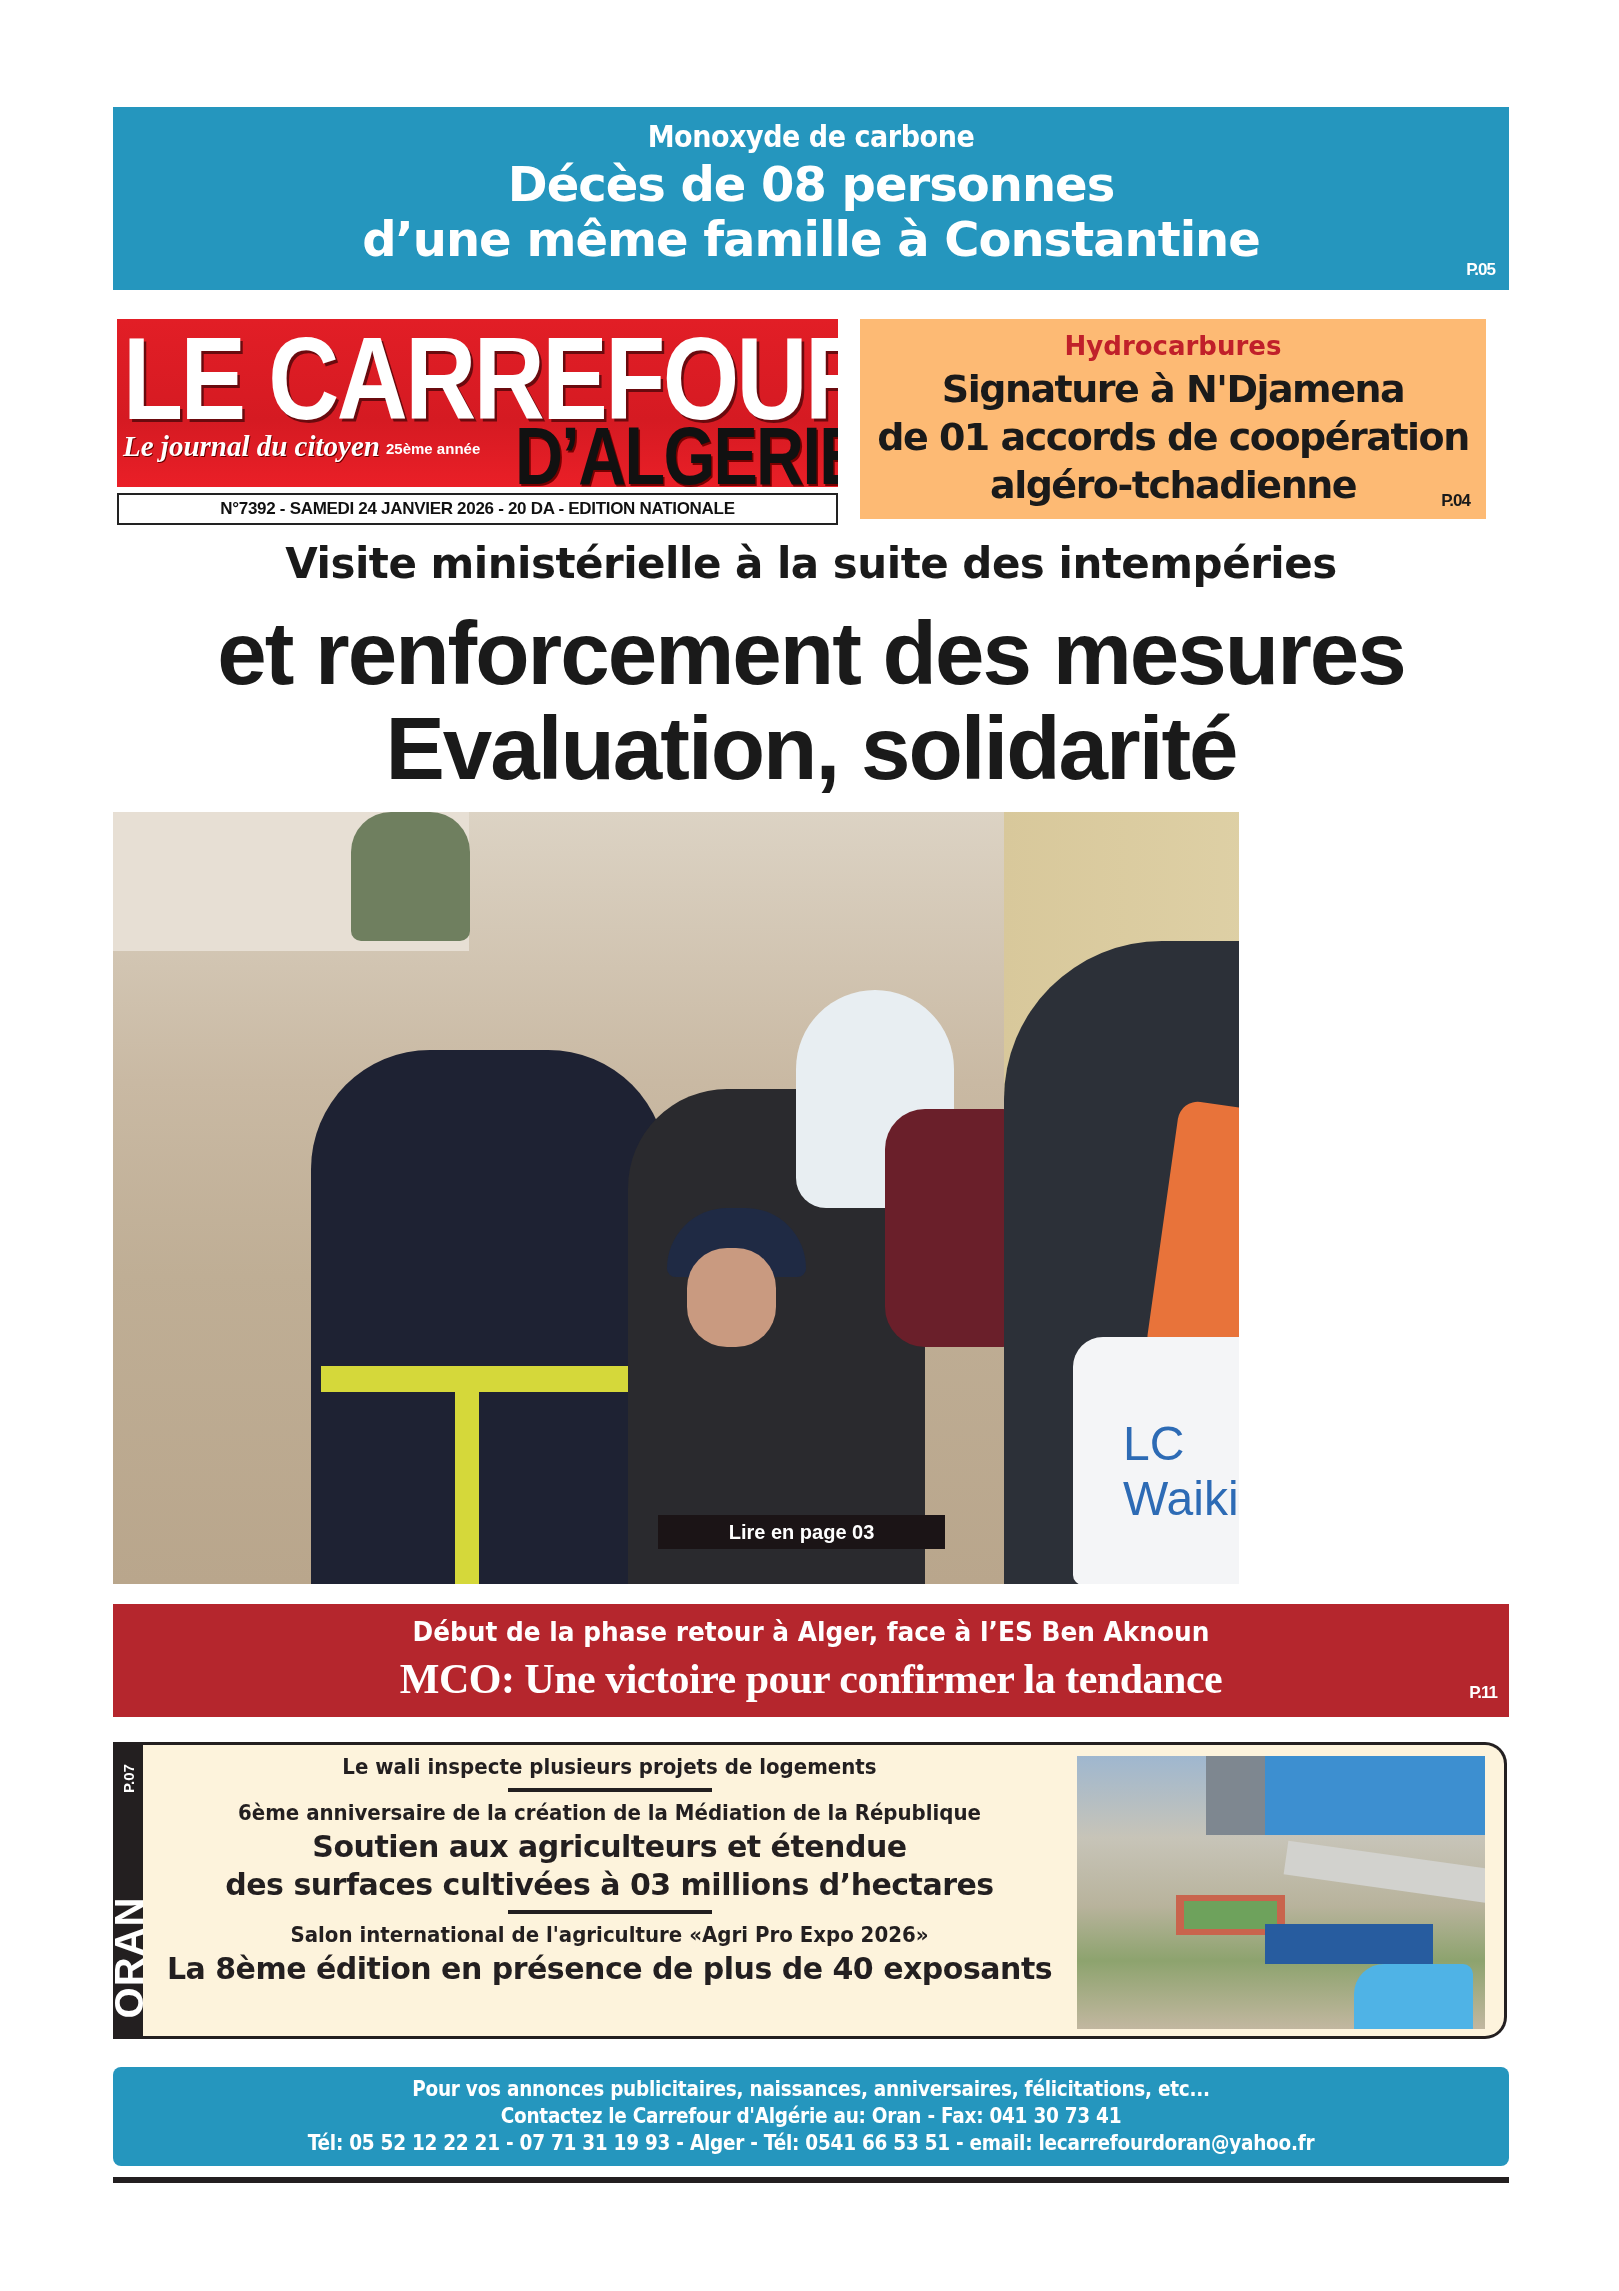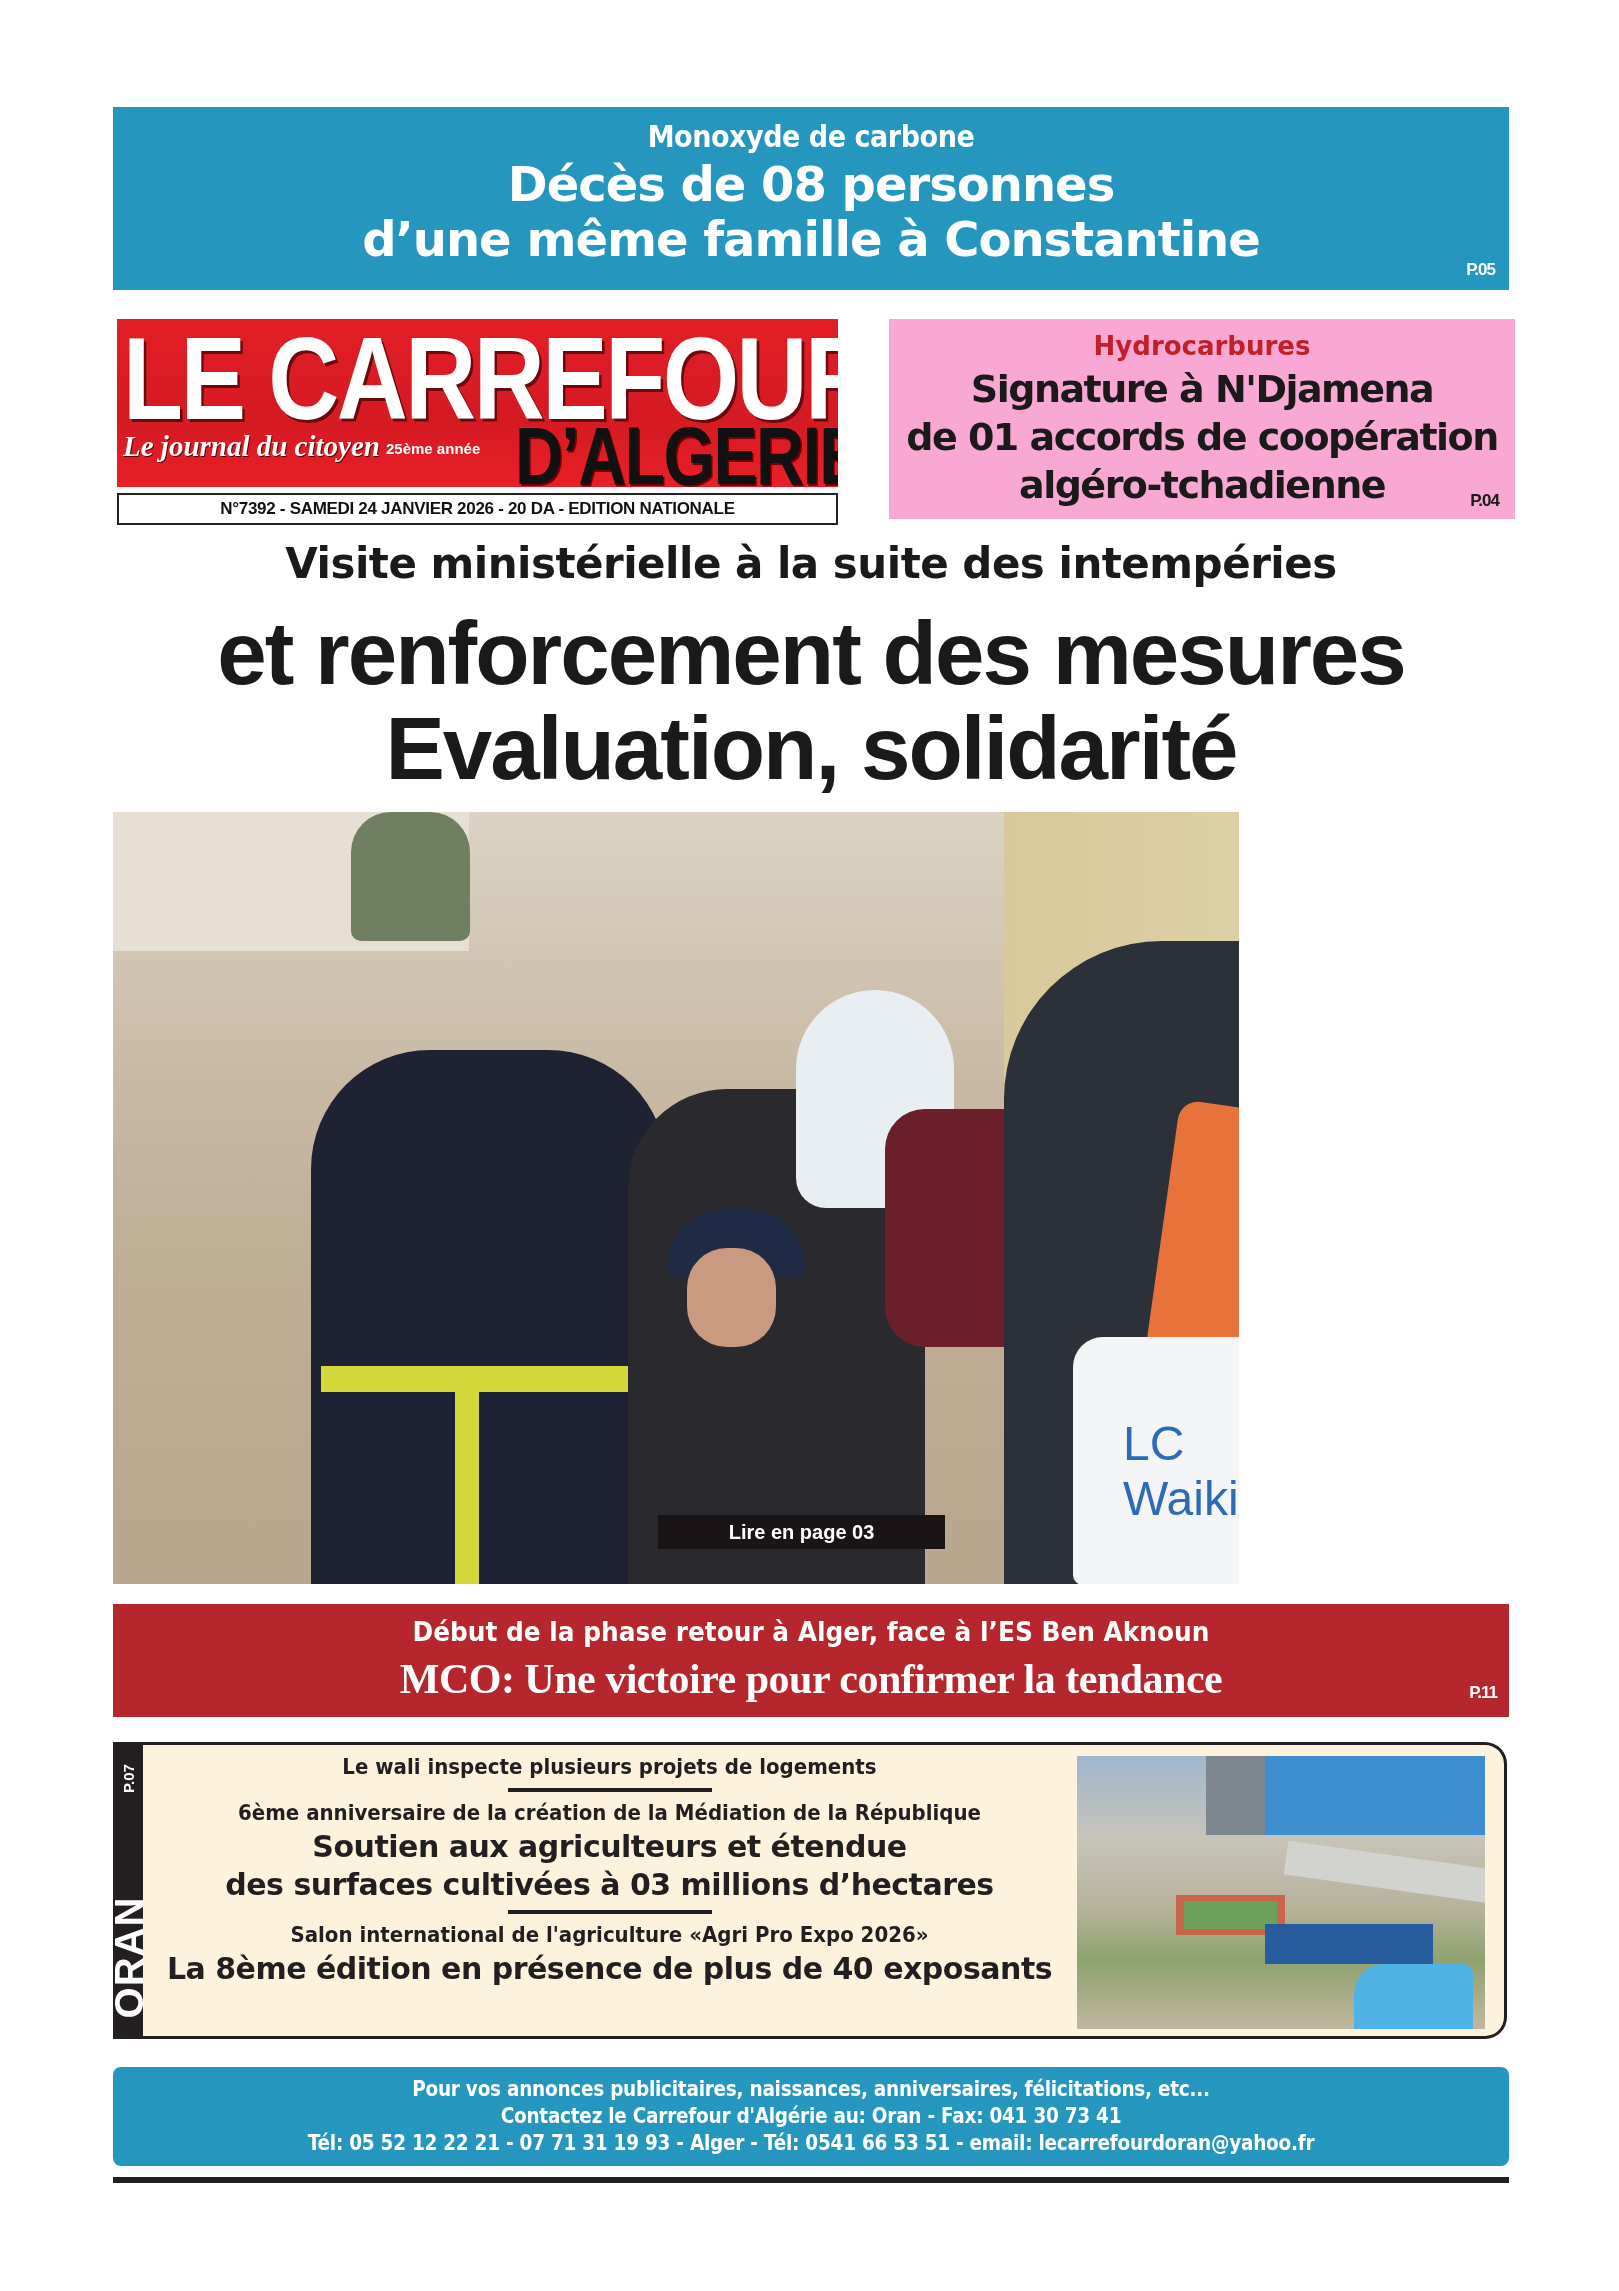--- a/index.html
+++ b/index.html
@@ -14,21 +14,21 @@
 
   
   .masthead { left: 117px; top: 319px; width: 721px; height: 168px; background: linear-gradient(180deg, #e21e26 0%, #d51a22 60%, #ea1f27 100%); overflow: hidden; }
   .mast-title { position: absolute; left: 6px; top: -8px; width: 713px; text-align: left; color: #fff; font-family: "Liberation Sans", sans-serif; font-weight: bold; font-size: 117px; letter-spacing: -3px; transform: scaleX(0.84); transform-origin: left top; text-shadow: 3px 3px 0 #6a0a0e; white-space: nowrap; }
   .mast-sub { position: absolute; left: 6px; top: 111px; color: #fff; font-family: "Liberation Serif", serif; font-style: italic; font-weight: bold; font-size: 29px; text-shadow: 1px 1px 0 #600; white-space: nowrap; }
   .mast-year { position: absolute; left: 269px; top: 121px; color: #fff; font-family: "Liberation Sans", sans-serif; font-weight: bold; font-size: 15px; white-space: nowrap; }
   .mast-algerie { position: absolute; left: 398px; top: 91px; color: #111; font-family: "Liberation Sans", sans-serif; font-weight: bold; font-size: 81px; letter-spacing: -2px; transform: scaleX(0.82); transform-origin: left top; white-space: nowrap; text-shadow: 2px 2px 0 #700; }
   .issue-box { left: 117px; top: 493px; width: 717px; height: 28px; border: 2px solid #222; text-align: center; font-family: "Liberation Sans", sans-serif; font-weight: bold; font-size: 17px; line-height: 28px; color: #111; letter-spacing: -0.3px; }
 
   
-  .hydro-box { left: 889px; top: 319px; width: 626px; height: 200px; background: #f9a8d4; text-align: center; }
+  .hydro-box { left: 860px; top: 319px; width: 626px; height: 200px; background: #fdba74; text-align: center; }
   .hydro-kicker { position: absolute; left: 0; right: 0; top: 12px; color: #c0202a; font-family: "DejaVu Sans", sans-serif; font-weight: bold; font-size: 26px; }
   .hydro-title { position: absolute; left: 0; right: 0; top: 46px; color: #1a1a1a; font-family: "DejaVu Sans", sans-serif; font-weight: bold; font-size: 38px; line-height: 48px; letter-spacing: -1.5px; }
 
   
   .main-kicker { left: 113px; top: 539px; width: 1396px; text-align: center; font-family: "DejaVu Sans", sans-serif; font-weight: bold; font-size: 42px; color: #1a1a1a; letter-spacing: -0.5px; }
   .main-title { left: 113px; top: 606px; width: 1396px; text-align: center; font-family: "Liberation Sans", sans-serif; font-weight: bold; font-size: 89px; line-height: 95px; color: #1a1a1a; letter-spacing: -2px; }
 
   
   .photo { left: 113px; top: 812px; width: 1126px; height: 772px; overflow: hidden; background: linear-gradient(180deg, #dcd3c4 0%, #c9b9a3 35%, #bfae95 60%, #b9a68c 100%); }
   .photo .bldg-l { position: absolute; left: 0; top: 0; width: 356px; height: 139px; background: #e7dfd4; }

